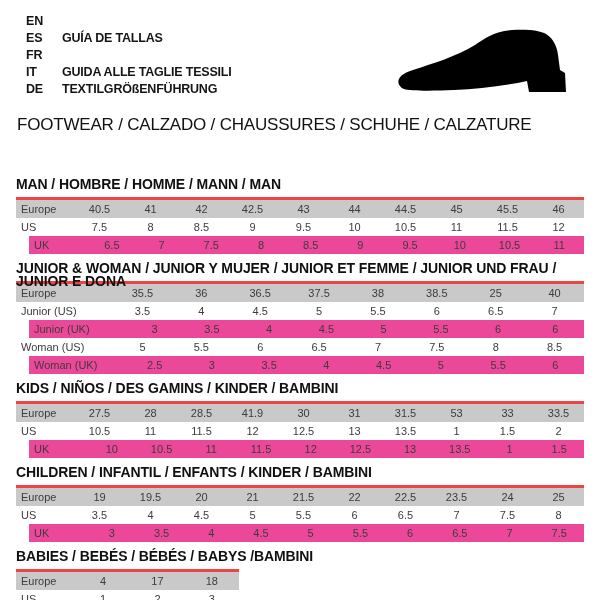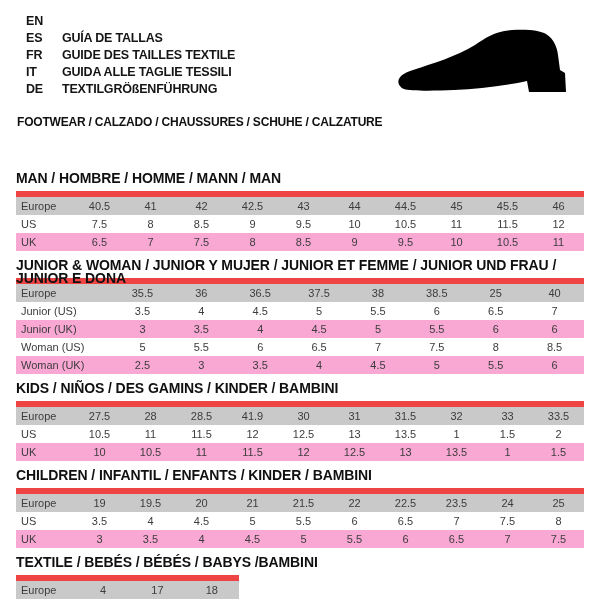--- a/index.html
+++ b/index.html
@@ -14,37 +14,37 @@
 
   
   .lang-list { padding: 12px 0 0 26px; }
   .lang-line { display: flex; height: 17px; align-items: center; }
   .lang-code {
     width: 36px; font-size: 12.5px; font-weight: 700; letter-spacing: -0.2px; color: #151515;
   }
   .lang-text { font-size: 12.5px; font-weight: 700; letter-spacing: -0.2px; color: #151515; }
   .category-line {
     margin: 18px 0 0 17px;
-    font-size: 12px; font-weight: 700; letter-spacing: -0.2px; color: #111;
+    font-size: 17px; font-weight: 400; letter-spacing: -0.2px; color: #111;
   }
   .shoe { position: absolute; top: 28px; right: 24px; width: 182px; height: 70px; }
   .shoe svg { display: block; width: 100%; height: 100%; }
 
   
   .tables-wrap { padding: 0 16px; margin-top: 43px; }
   .size-table-section { margin-bottom: 8px; }
   .section-title {
     font-size: 14px; font-weight: 700; letter-spacing: -0.1px; color: #101010;
     height: 13px; line-height: 13px; margin-bottom: 6px;
   }
-  .stable { width: 568px; border-top: 6px solid #ef4444; }
+  .stable { width: 568px; border-top: 3px solid #ef4444; }
   .trow { display: flex; height: 18px; align-items: center; }
   .row-header { background: #c9c9c9; }
   .row-white  { background: #ffffff; }
-  .row-alt    { background: #f9a8d4; }
+  .row-alt    { background: #ec4899; margin-left: 13px; }
   .tlabel {
     width: 58px; padding-left: 5px; font-size: 11px; color: #3c3c3c; white-space: nowrap;
   }
   .tcell { flex: 1; text-align: center; font-size: 11px; color: #3c3c3c; }
   
   .size-table-section:nth-child(2) .tlabel { width: 97px; }
   
   .size-table-section:nth-child(5) .stable { width: 223px; }
   .size-table-section:nth-child(5) .tlabel { width: 60px; }
 </style>
@@ -57,21 +57,20 @@
     <div class="lang-list">
       <div class="lang-line">
         <span class="lang-code">EN</span>
       </div>
       <div class="lang-line">
         <span class="lang-code">ES</span>
         <span class="lang-text">GUÍA DE TALLAS</span>
       </div>
       <div class="lang-line">
         <span class="lang-code">FR</span>
-        <span class="lang-text">GUIDE DES TAILLES TEXTILE</span>
       </div>
       <div class="lang-line">
         <span class="lang-code">IT</span>
         <span class="lang-text">GUIDA ALLE TAGLIE TESSILI</span>
       </div>
       <div class="lang-line">
         <span class="lang-code">DE</span>
         <span class="lang-text">TEXTILGRÖßENFÜHRUNG</span>
       </div>
     </div>
@@ -206,21 +205,21 @@
         <div class="stable">
           <div class="trow row-header">
             <div class="tlabel">Europe</div>
             <div class="tcell">27.5</div>
             <div class="tcell">28</div>
             <div class="tcell">28.5</div>
             <div class="tcell">41.9</div>
             <div class="tcell">30</div>
             <div class="tcell">31</div>
             <div class="tcell">31.5</div>
-            <div class="tcell">32</div>
+            <div class="tcell">53</div>
             <div class="tcell">33</div>
             <div class="tcell">33.5</div>
           </div>
           <div class="trow row-white">
             <div class="tlabel">US</div>
             <div class="tcell">10.5</div>
             <div class="tcell">11</div>
             <div class="tcell">11.5</div>
             <div class="tcell">12</div>
             <div class="tcell">12.5</div>
@@ -283,21 +282,21 @@
             <div class="tcell">5</div>
             <div class="tcell">5.5</div>
             <div class="tcell">6</div>
             <div class="tcell">6.5</div>
             <div class="tcell">7</div>
             <div class="tcell">7.5</div>
           </div>
         </div>
       </section>
       <section class="size-table-section">
-        <h2 class="section-title">TEXTILE / BEBÉS / BÉBÉS / BABYS /BAMBINI</h2>
+        <h2 class="section-title">BABIES / BEBÉS / BÉBÉS / BABYS /BAMBINI</h2>
         <div class="stable">
           <div class="trow row-header">
             <div class="tlabel">Europe</div>
             <div class="tcell">4</div>
             <div class="tcell">17</div>
             <div class="tcell">18</div>
           </div>
           <div class="trow row-white">
             <div class="tlabel">US</div>
             <div class="tcell">1</div>

